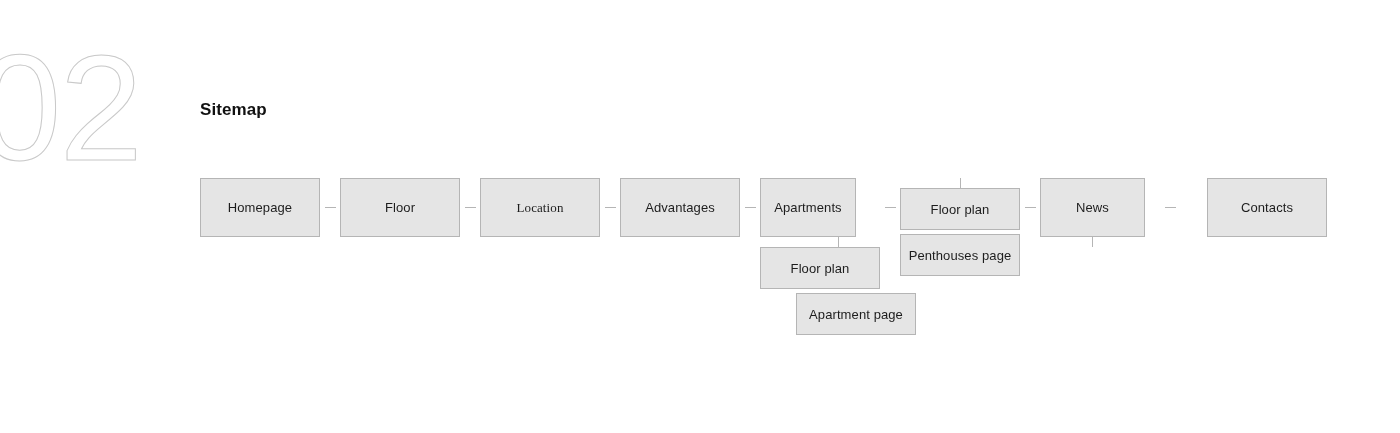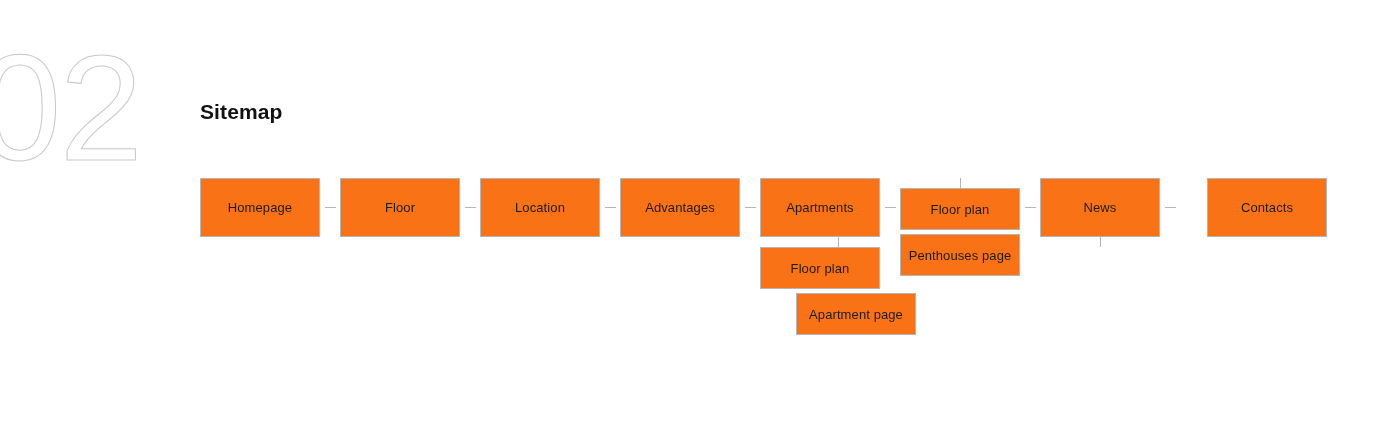--- a/index.html
+++ b/index.html
@@ -30,21 +30,21 @@
     text-stroke: 1px #c9c9c9;
     user-select: none;
     white-space: nowrap;
   }
 
   
   .page-title {
     position: absolute;
     left: 200px;
     top: 100px;
-    font-size: 21px;
+    font-size: 17px;
     font-weight: 700;
     color: #111111;
     letter-spacing: 0.1px;
   }
 
   
   .sitemap {
     position: absolute;
     left: 0;
     top: 0;
@@ -54,21 +54,21 @@
 
   .column {
     position: absolute;
     top: 178px;
   }
 
   
   .node {
     box-sizing: border-box;
     border: 1px solid #b5b5b5;
-    background: #f97316;
+    background: #e5e5e5;
     display: flex;
     align-items: center;
     justify-content: center;
     font-size: 13px;
     color: #1d1d1d;
     text-align: center;
     white-space: nowrap;
     letter-spacing: 0.1px;
   }
 
@@ -117,39 +117,39 @@
     <div class="h-connector" style="left: 745px;"></div>
     <div class="h-connector" style="left: 885px;"></div>
     <div class="h-connector" style="left: 1025px;"></div>
     <div class="h-connector" style="left: 1165px;"></div>
     <div class="column" style="left: 200px;">
       <div class="node level-1" style="width: 120px;">Homepage</div>
     </div>
     <div class="column" style="left: 340px;">
       <div class="node level-1" style="width: 120px;">Floor</div>
     </div>
-    <div class="column" style="left: 480px;">
+    <div class="column" style="left: 480px; font-family: Liberation Serif, serif;">
       <div class="node level-1" style="width: 120px;">Location</div>
     </div>
     <div class="column" style="left: 620px;">
       <div class="node level-1" style="width: 120px;">Advantages</div>
     </div>
     <div class="column" style="left: 760px;">
-      <div class="node level-1" style="width: 120px;">Apartments</div>
+      <div class="node level-1" style="width: 96px;">Apartments</div>
       <div class="v-connector"></div>
       <div class="node level-2" style="width: 120px;">Floor plan</div>
       <div class="child-gap"></div>
       <div class="node level-2" style="width: 120px; margin-left: 36px;">Apartment page</div>
     </div>
     <div class="column" style="left: 900px;">
       <div class="v-connector"></div>
       <div class="node level-2" style="width: 120px;">Floor plan</div>
       <div class="child-gap"></div>
       <div class="node level-2" style="width: 120px;">Penthouses page</div>
     </div>
     <div class="column" style="left: 1040px;">
-      <div class="node level-1" style="width: 120px; text-align: right;">News</div>
+      <div class="node level-1" style="width: 105px; text-align: right;">News</div>
       <div class="v-connector"></div>
     </div>
     <div class="column" style="left: 1207px;">
       <div class="node level-1" style="width: 120px;">Contacts</div>
     </div>
   </div>
 
 </body></html>

